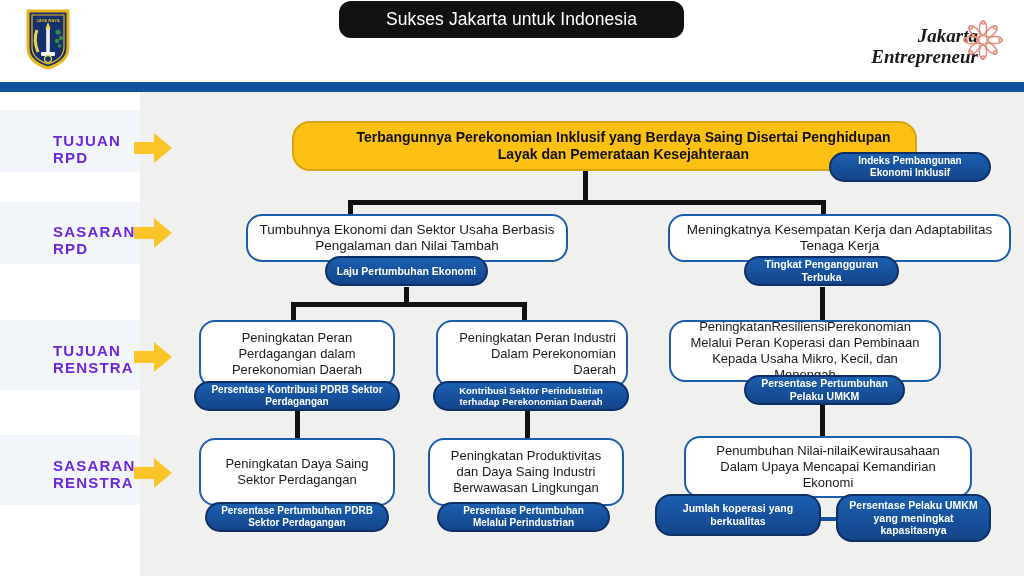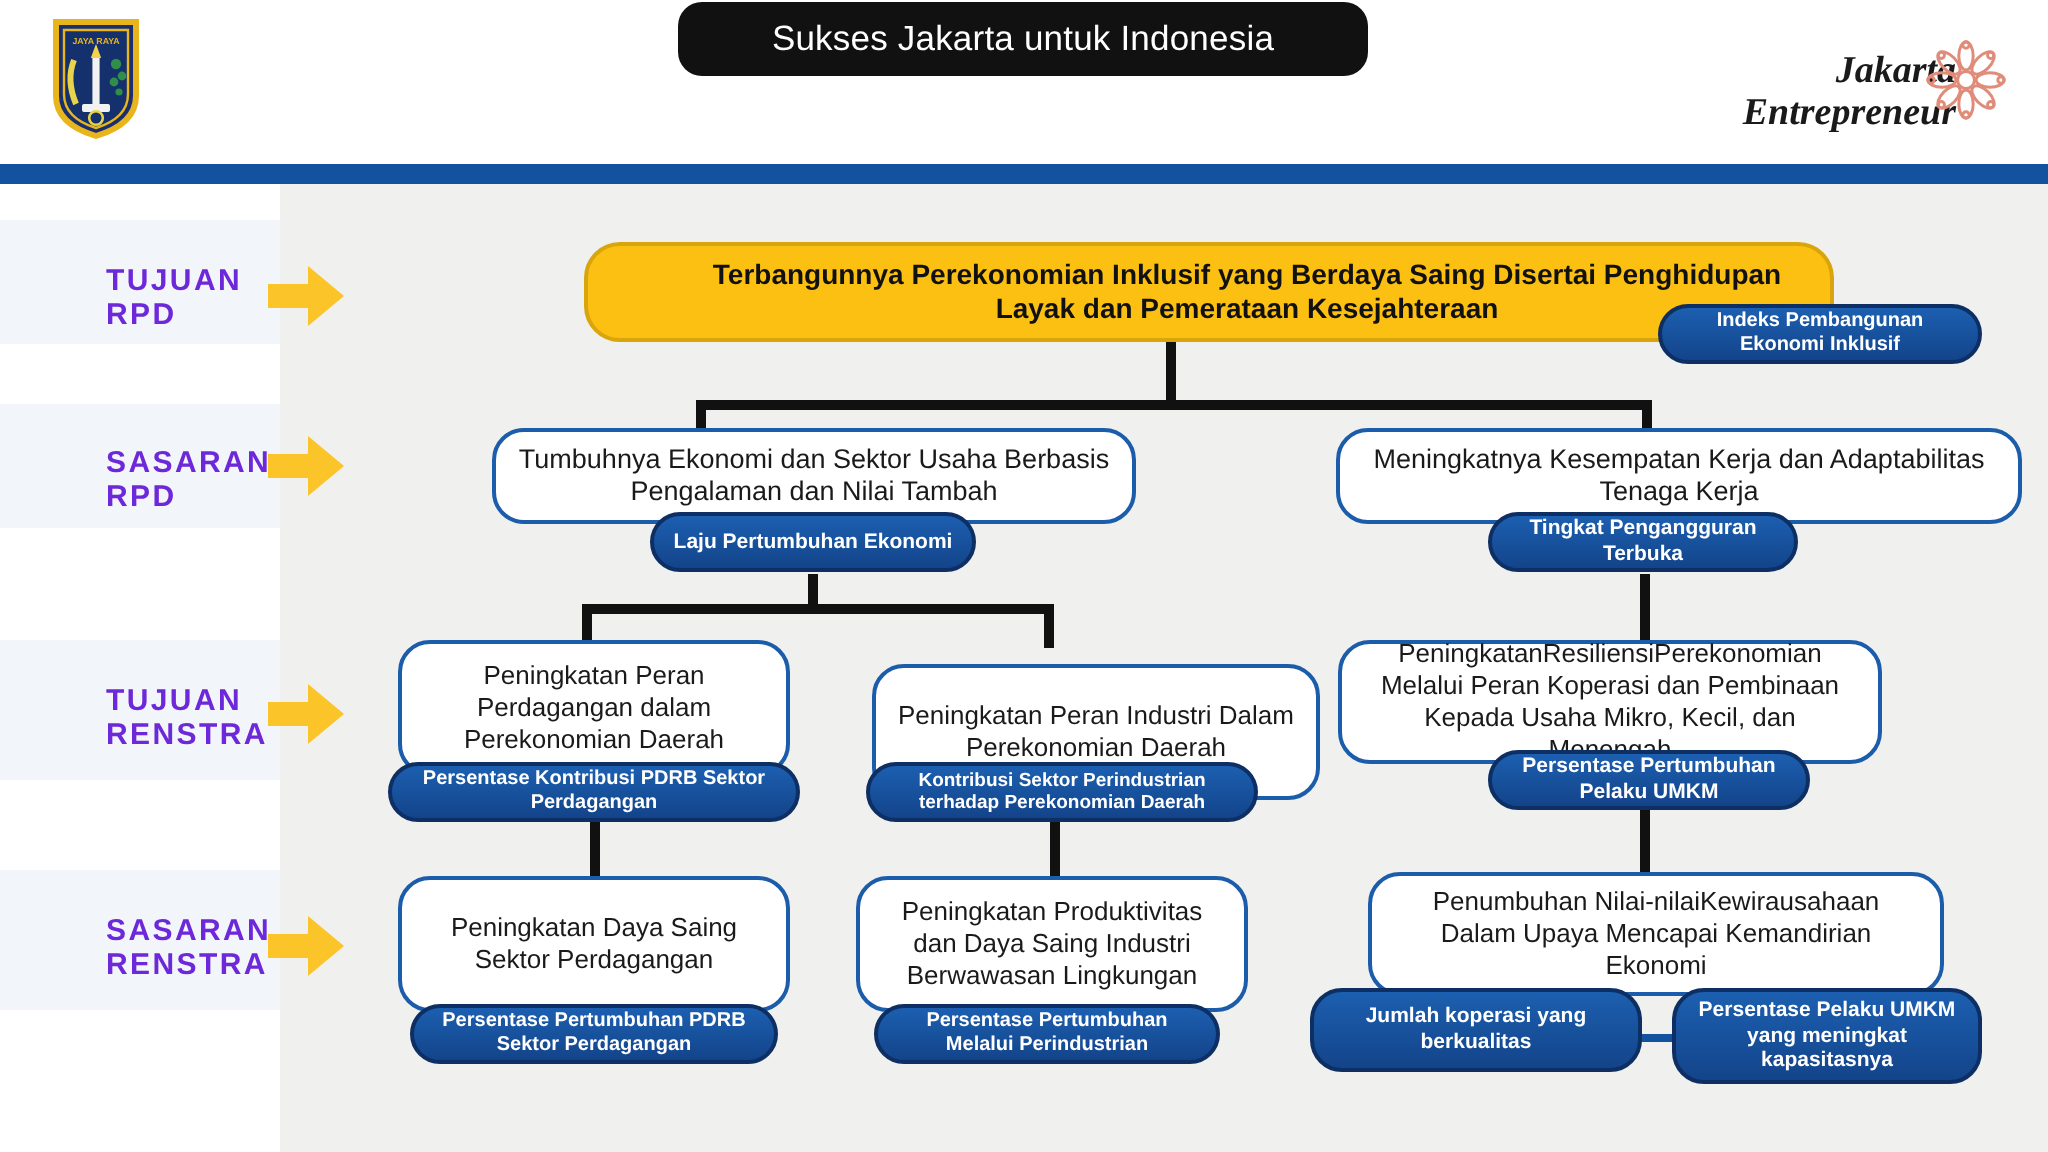--- a/index.html
+++ b/index.html
@@ -273,21 +273,21 @@
     <span class="tx" style="font-size:10.5px;">Tingkat Pengangguran Terbuka</span>
   </div>
 
   <div class="node" style="left:199px; top:228px; width:196px; height:68px;">
     <span class="tx" style="font-size:13px;">Peningkatan Peran Perdagangan dalam Perekonomian Daerah</span>
   </div>
   <div class="badge" style="left:194px; top:289px; width:206px; height:30px;">
     <span class="tx" style="font-size:10px;">Persentase Kontribusi PDRB Sektor Perdagangan</span>
   </div>
 
-  <div class="node" style="left:436px; top:240px; width:224px; height:68px;">
+  <div class="node" style="left:436px; top:228px; width:192px; height:68px;text-align:right;">
     <span class="tx" style="font-size:13px;">Peningkatan Peran Industri Dalam Perekonomian Daerah</span>
   </div>
   <div class="badge" style="left:433px; top:289px; width:196px; height:30px;">
     <span class="tx" style="font-size:9.5px;">Kontribusi Sektor Perindustrian terhadap Perekonomian Daerah</span>
   </div>
 
   <div class="node" style="left:669px; top:228px; width:272px; height:62px;">
     <span class="tx" style="font-size:13px;">PeningkatanResiliensiPerekonomian Melalui Peran Koperasi dan Pembinaan Kepada Usaha Mikro, Kecil, dan Menengah</span>
   </div>
   <div class="badge" style="left:744px; top:283px; width:161px; height:30px;">

